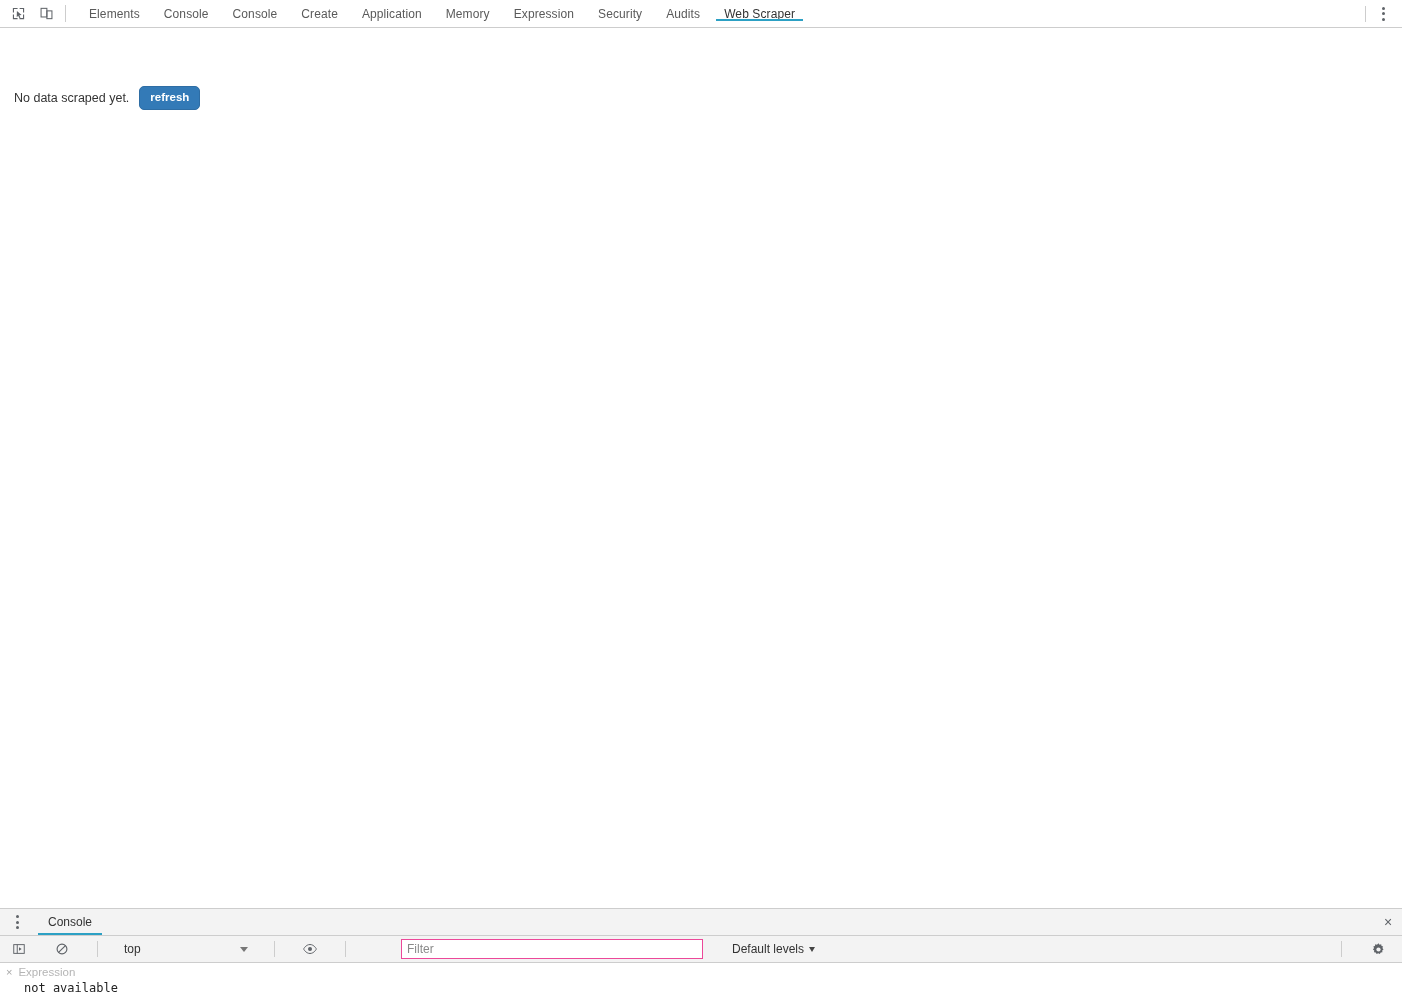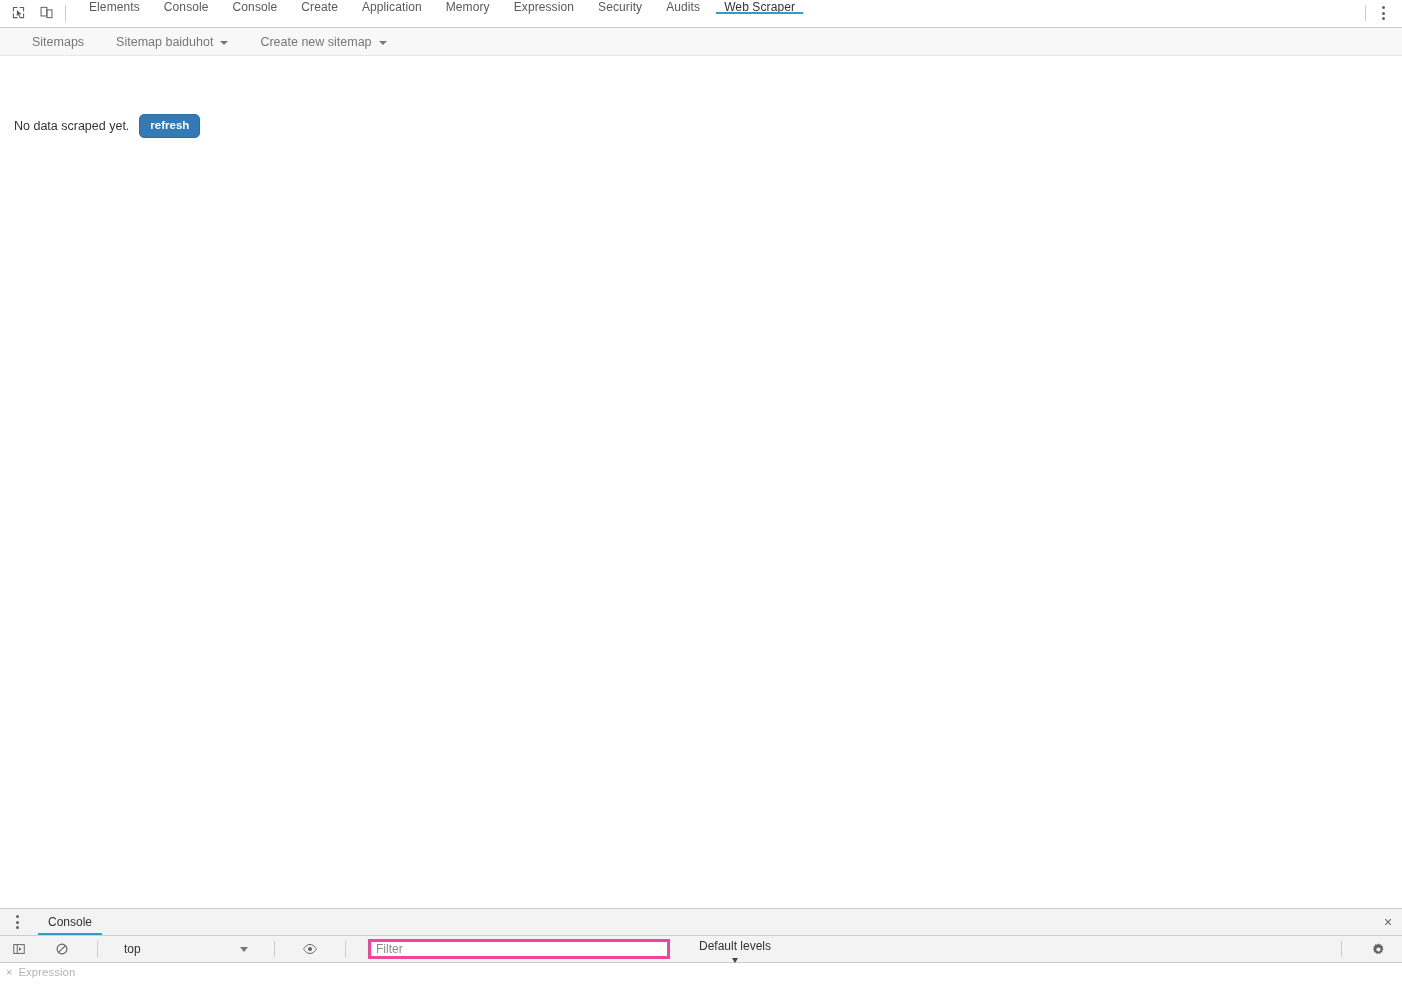--- a/index.html
+++ b/index.html
@@ -21,21 +21,21 @@
     background: #ffffff;
   }
 
   
   .devtools-tabbar {
     height: 28px;
     min-height: 28px;
     background: #ffffff;
     border-bottom: 1px solid #cdcdcd;
     display: flex;
-    align-items: flex-start;
+    align-items: center;
     position: relative;
   }
   .tb-icons {
     display: flex;
     align-items: center;
     padding-left: 6px;
     gap: 4px;
   }
   .tb-icon-btn {
     width: 24px; height: 24px;
@@ -265,39 +265,39 @@
     width: 0; height: 0;
     border-left: 4px solid transparent;
     border-right: 4px solid transparent;
     border-top: 5px solid #777;
   }
   .ct-filter {
     width: 302px;
     flex: 0 0 auto;
     height: 20px;
     background: #ffffff;
-    border: 3px solid #ec4899;
+    border: 1px solid #ec4899;
     font-size: 12px;
     color: #333;
     padding: 0 5px;
     outline: none;
     font-family: "Liberation Sans", sans-serif;
+    margin-left: 33px;
   }
   .ct-filter::placeholder { color: #8a8a8a; }
   .ct-levels {
     display: flex;
     align-items: center;
     gap: 5px;
     font-size: 12px;
     color: #333;
     cursor: pointer;
     padding: 0 8px;
     margin-left: 4px;
     height: 20px;
-    flex-direction: column;
   }
   .ct-levels .dncaret {
     border-top-color: #444;
     border-left-width: 3.5px;
     border-right-width: 3.5px;
     border-top-width: 5px;
   }
   .ct-spacer { flex: 1; }
   .ct-gear {
     width: 28px; height: 22px;
@@ -400,33 +400,20 @@
       <div class="kebab">
         <span></span>
         <span></span>
         <span></span>
       </div>
     </div>
   </div>
 
   <div class="ws-panel">
 
-    <div class="ws-navbar">
-      <div class="ws-navitem">
-        <span>Sitemaps</span>
-      </div>
-      <div class="ws-navitem">
-        <span>Sitemap baiduhot</span>
-        <i class="caret"></i>
-      </div>
-      <div class="ws-navitem">
-        <span>Create new sitemap</span>
-        <i class="caret"></i>
-      </div>
-    </div>
 
     <div class="ws-body">
       <div class="ws-status-row">
         <span class="ws-status-text">No data scraped yet.</span>
         <button class="btn-refresh">refresh</button>
       </div>
     </div>
   </div>
 
   <div class="drawer">
@@ -483,16 +470,17 @@
           <circle cx="8" cy="8" r="2.25" fill="#f3f3f3"></circle>
         </svg>
       </div>
     </div>
 
     <div class="console-content">
       <div class="watch-row">
         <span class="watch-x">×</span>
         <span class="watch-label">Expression</span>
       </div>
+      <div class="watch-value">not available</div>
     </div>
   </div>
 
 </div>
 
 </body></html>

